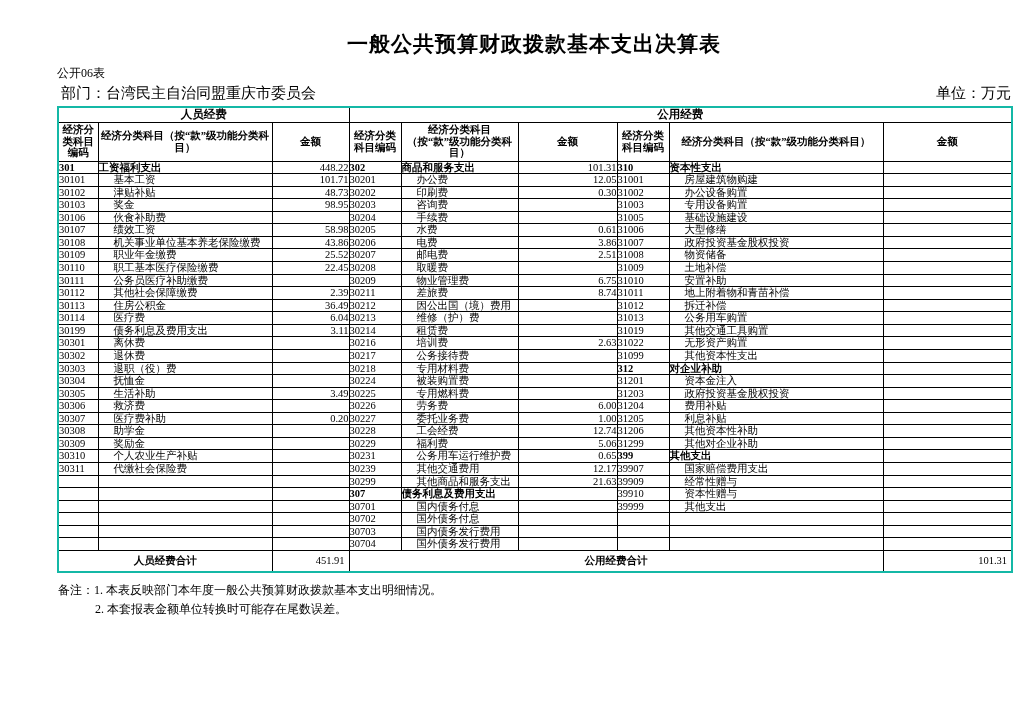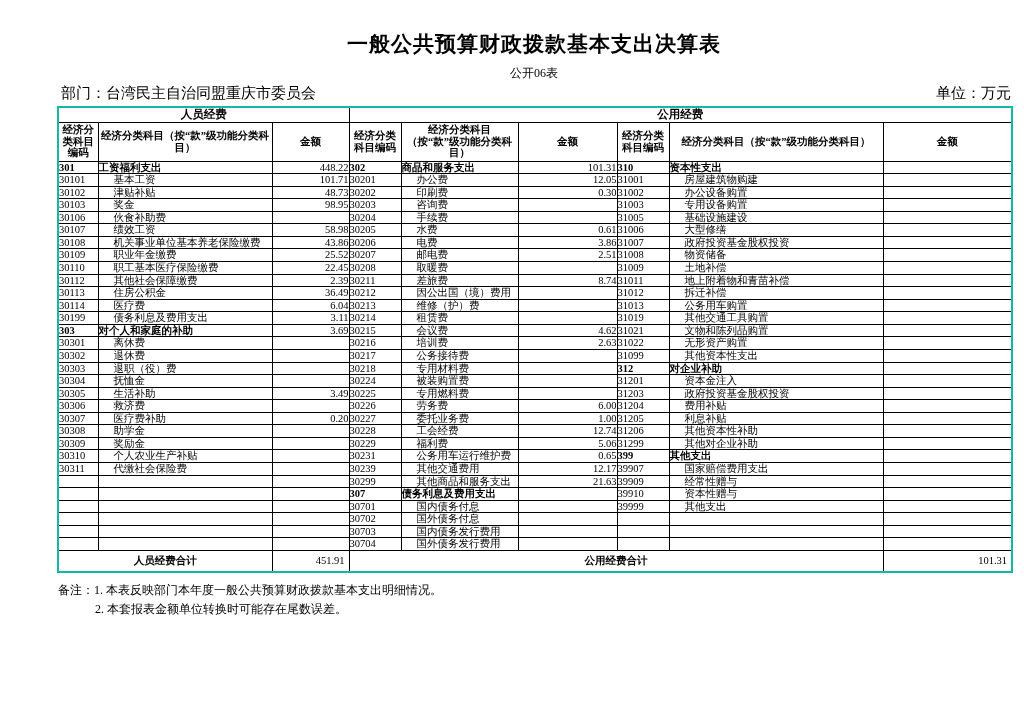--- a/index.html
+++ b/index.html
@@ -9,21 +9,21 @@
     font-family:"Liberation Serif","DejaVu Serif",serif;
     color:#000; overflow:hidden;
   }
   .page { position:relative; width:1024px; height:723px; background:#fff; }
 
   .doc-title {
     margin:30px auto 0 57px; width:954px; text-align:center;
     font-size:21px; font-weight:bold; letter-spacing:1px;
   }
   .form-no {
-    margin:7px 0 0 57px; width:954px; text-align:center;
+    margin:7px 0 0 57px; width:954px; text-align:left;
     font-size:12px;
   }
   .meta-row {
     margin:2px 0 3px 57px; width:954px;
     display:flex; justify-content:space-between;
     font-size:15px;
   }
   .meta-left { padding-left:4px; }
 
   table.budget {
@@ -193,20 +193,31 @@
           <td class="name sub">职工基本医疗保险缴费</td>
           <td class="amt">22.45</td>
           <td class="code">30208</td>
           <td class="name sub">取暖费</td>
           <td class="amt"></td>
           <td class="code">31009</td>
           <td class="name sub">土地补偿</td>
           <td class="amt"></td>
         </tr>
         <tr>
+          <td class="code">30111</td>
+          <td class="name sub">公务员医疗补助缴费</td>
+          <td class="amt"></td>
+          <td class="code">30209</td>
+          <td class="name sub">物业管理费</td>
+          <td class="amt">6.75</td>
+          <td class="code">31010</td>
+          <td class="name sub">安置补助</td>
+          <td class="amt"></td>
+        </tr>
+        <tr>
           <td class="code">30112</td>
           <td class="name sub">其他社会保障缴费</td>
           <td class="amt">2.39</td>
           <td class="code">30211</td>
           <td class="name sub">差旅费</td>
           <td class="amt">8.74</td>
           <td class="code">31011</td>
           <td class="name sub">地上附着物和青苗补偿</td>
           <td class="amt"></td>
         </tr>
@@ -234,31 +245,20 @@
         </tr>
         <tr>
           <td class="code">30199</td>
           <td class="name sub">债务利息及费用支出</td>
           <td class="amt">3.11</td>
           <td class="code">30214</td>
           <td class="name sub">租赁费</td>
           <td class="amt"></td>
           <td class="code">31019</td>
           <td class="name sub">其他交通工具购置</td>
-          <td class="amt"></td>
-        </tr>
-        <tr>
-          <td class="code cat">303</td>
-          <td class="name cat">对个人和家庭的补助</td>
-          <td class="amt">3.69</td>
-          <td class="code">30215</td>
-          <td class="name sub">会议费</td>
-          <td class="amt">4.62</td>
-          <td class="code">31021</td>
-          <td class="name sub">文物和陈列品购置</td>
           <td class="amt"></td>
         </tr>
         <tr>
           <td class="code">30301</td>
           <td class="name sub">离休费</td>
           <td class="amt"></td>
           <td class="code">30216</td>
           <td class="name sub">培训费</td>
           <td class="amt">2.63</td>
           <td class="code">31022</td>

